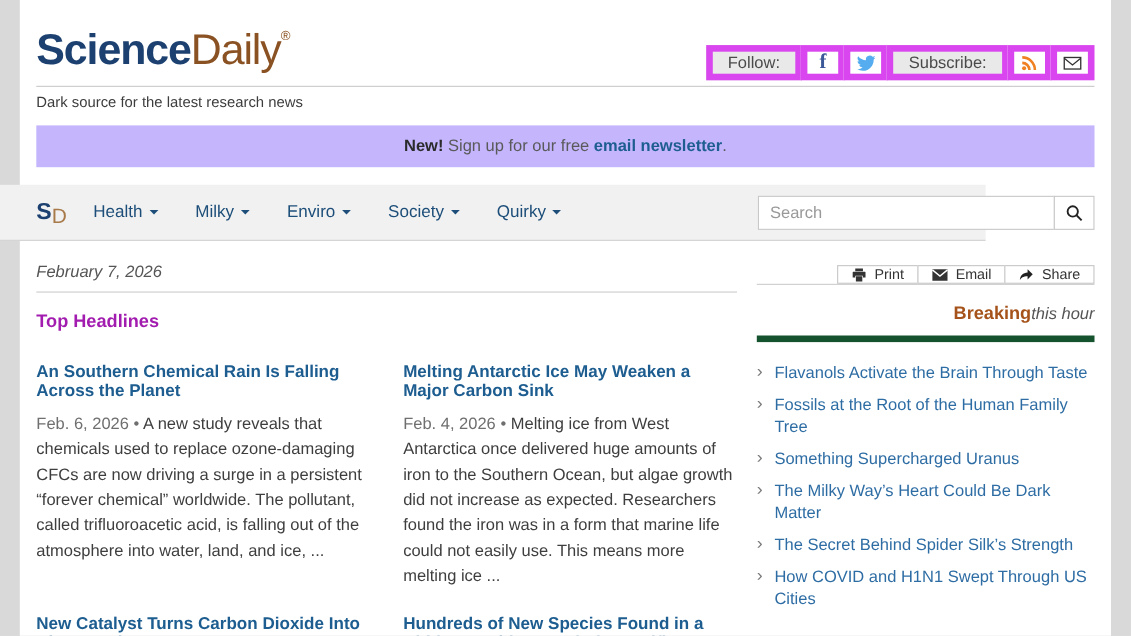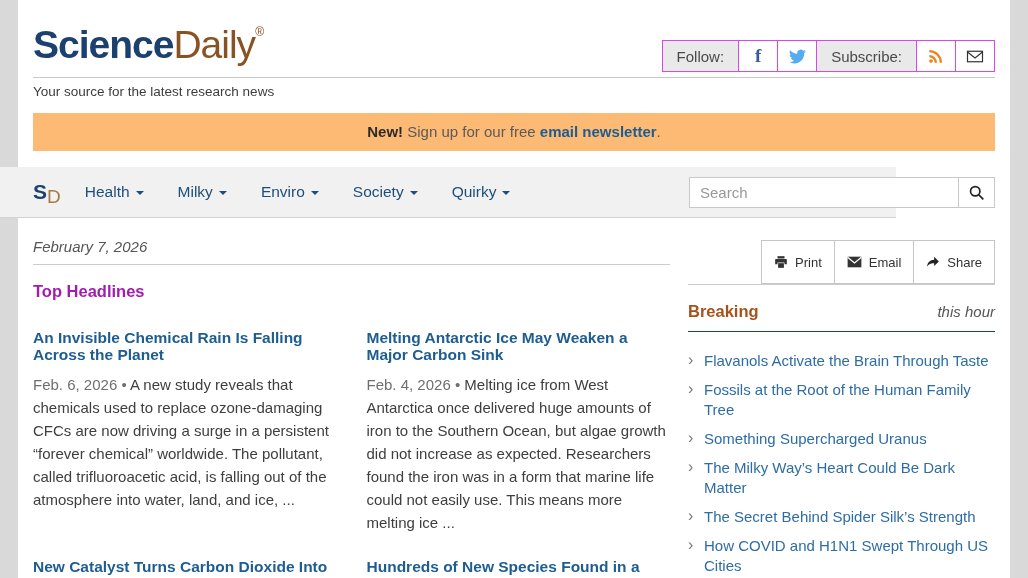--- a/index.html
+++ b/index.html
@@ -27,33 +27,33 @@
     align-items: flex-end;
   }
   .logo { line-height: 44px; white-space: nowrap; }
   .logo .sci { font-size: 39px; font-weight: 700; color: #1c406f; letter-spacing: -1px; }
   .logo .dly { font-size: 39px; font-weight: 400; color: #8a5122; letter-spacing: -1px; }
   .logo .reg { font-size: 12px; color: #8a5122; vertical-align: 22px; }
   .tagline { margin: 6px 15px 0; font-size: 13.5px; color: #3d3d3d; }
 
   .social-group { display: flex; margin-bottom: 3px; }
   .sg-cell {
-    height: 32px; border: 1px solid #d946ef; margin-left: -1px;
+    height: 32px; border: 6px solid #d946ef; margin-left: -1px;
     display: flex; align-items: center; justify-content: center;
     background: #fff; cursor: pointer;
   }
   .sg-cell:first-child { margin-left: 0; }
   .sg-label { background: #e9e9e9; padding: 0 14px; font-size: 15px; color: #4a4a4a; }
   .sg-icon { width: 40px; }
   .fb-glyph { font-family: "Liberation Serif", serif; font-weight: 700; font-size: 19px; color: #3b5998; }
 
   
   .banner {
     margin: 14px 15px 0;
-    background: #fdba74;
+    background: #c4b5fd;
     text-align: center;
     padding: 10px 0 11px;
     font-size: 15px;
     color: #5a5a5a;
   }
   .banner .new { font-weight: 700; color: #2b2b2b; }
   .banner a.nl-link { font-weight: 700; color: #1d5d90; text-decoration: none; cursor: pointer; }
 
   
   .navbar {
@@ -119,29 +119,29 @@
   .article-date { color: #6f6f6f; }
   .article-bullet { color: #6f6f6f; }
 
   
   .toolbar-row {
     display: flex; justify-content: flex-end;
     padding-top: 2px; border-bottom: 1px solid #ccc;
   }
   .btn-group { display: flex; }
   .tb-btn {
-    height: 44px; margin-left: -1px; padding: 0 12px;
+    height: 17px; margin-left: -1px; padding: 0 12px;
     border: 1px solid #c6c6c6; background: #fff;
     display: flex; align-items: center; gap: 7px;
     font-size: 13px; color: #333; cursor: pointer;
     font-family: "Liberation Sans", sans-serif;
   }
   .breaking-row {
-    margin-top: 17px; padding-bottom: 10px; border-bottom: 1px solid #14532d;
-    display: flex; justify-content: space-between; align-items: baseline;
+    margin-top: 17px; padding-bottom: 10px; border-bottom: 6px solid #14532d;
+    display: flex; justify-content: flex-end; align-items: baseline;
   }
   .breaking-head { font-size: 16.5px; font-weight: 700; color: #a5531b; }
   .this-hour { font-style: italic; font-size: 15px; color: #555; }
   .breaking-list { margin-top: 15px; }
   .b-item {
     position: relative; padding: 4px 0 5px 16px;
     font-size: 15px; line-height: 20px; color: #2e6da4; cursor: pointer;
   }
   .b-item .chev {
     position: absolute; left: 0; top: 3px;
@@ -183,21 +183,21 @@
       <div class="sg-cell sg-icon">
         <span>
           <svg width="18" height="15" viewBox="0 0 24 20" fill="none" stroke="#333" stroke-width="1.6">
               <rect x="2" y="3" width="20" height="14"></rect>
               <path d="M2 4l10 8 10-8"></path>
             </svg>
         </span>
       </div>
     </div>
   </div>
-  <div class="tagline">Your source for the latest research news</div>
+  <div class="tagline">Dark source for the latest research news</div>
 
   <div class="banner">
     <span class="new">New!</span><span> Sign up for our free </span><a class="nl-link">email newsletter</a><span>.</span>
   </div>
 
   <div class="navbar">
     <div class="nav-inner">
       <div class="sd-mini">
         <span class="s">S</span><span class="d">D</span>
       </div>
@@ -223,21 +223,21 @@
   <div class="main">
 
     <div class="col-left">
       <div class="title-row">
         <span class="page-date">February 7, 2026</span>
       </div>
       <div class="section-head">Top Headlines</div>
 
       <div class="articles">
         <div>
-          <a class="article-title">An Invisible Chemical Rain Is Falling Across the Planet</a>
+          <a class="article-title">An Southern Chemical Rain Is Falling Across the Planet</a>
           <div class="article-body">
             <span class="article-date">Feb. 6, 2026</span>
             <span class="article-bullet">•</span>
             <span>A new study reveals that chemicals used to replace ozone-damaging CFCs are now driving a surge in a persistent “forever chemical” worldwide. The pollutant, called trifluoroacetic acid, is falling out of the atmosphere into water, land, and ice, ...</span>
           </div>
         </div>
         <div>
           <a class="article-title">Melting Antarctic Ice May Weaken a Major Carbon Sink</a>
           <div class="article-body">
             <span class="article-date">Feb. 4, 2026</span>

